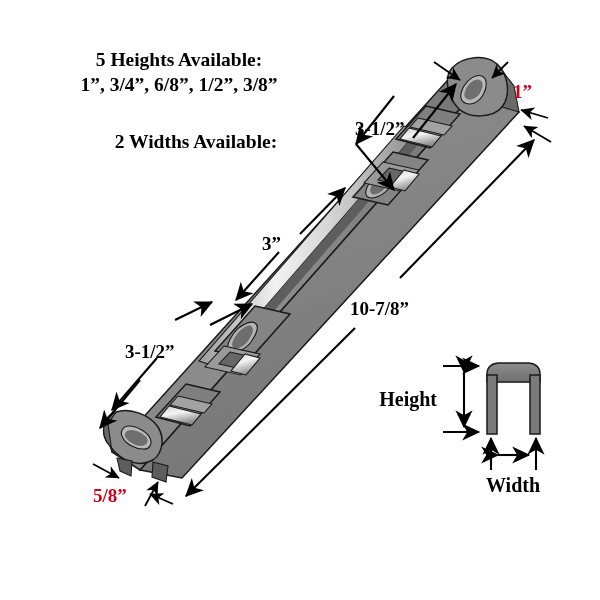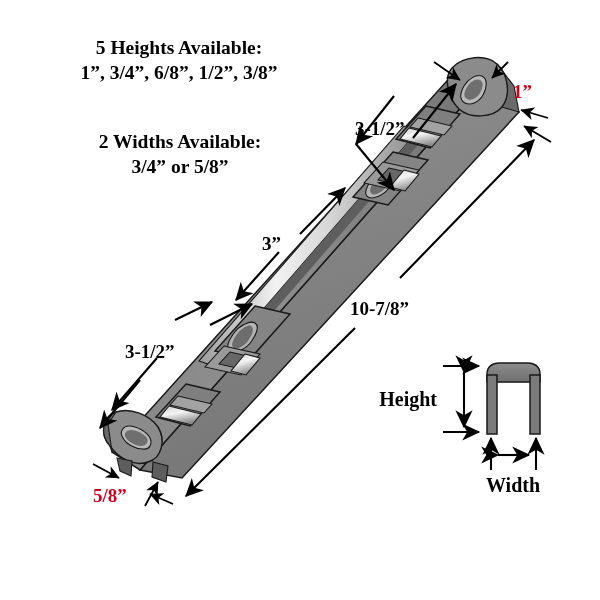--- a/index.html
+++ b/index.html
@@ -29,26 +29,26 @@
     position: absolute;
     font-family: "Liberation Serif", "DejaVu Serif", serif;
     font-weight: bold;
     color: #000000;
     text-align: center;
     line-height: 1.28;
     white-space: nowrap;
   }
   #heights-block {
     left: 54px;
-    top: 36px;
+    top: 48px;
     width: 250px;
     font-size: 19.5px;
   }
   #widths-block {
-    left: 60px;
+    left: 76px;
     top: 130px;
     width: 240px;
     font-size: 19.5px;
   }
   .spec-line { display: block; }
   .dim-label {
     font-family: "Liberation Serif", "DejaVu Serif", serif;
     font-weight: bold;
     font-size: 19px;
     fill: #000000;
@@ -71,21 +71,20 @@
 
 <div id="stage">
 
   <div class="spec-block" id="heights-block">
     <span class="spec-line">5 Heights Available:</span>
     <span class="spec-line">1”, 3/4”, 6/8”, 1/2”, 3/8”</span>
   </div>
 
   <div class="spec-block" id="widths-block">
     <span class="spec-line">2 Widths Available:</span>
-    <span class="spec-line">3/4” or 5/8”</span>
   </div>
 
   <svg id="diagram-svg" viewBox="0 0 600 600">
     <defs>
       <marker id="arrowSolid" markerWidth="9" markerHeight="9" refX="8" refY="4.5" orient="auto" markerUnits="strokeWidth">
         <path d="M0,0.4 L8.6,4.5 L0,8.6 L2.4,4.5 Z" fill="#000000"></path>
       </marker>
       <marker id="arrowSolidSm" markerWidth="8" markerHeight="8" refX="7.2" refY="4" orient="auto" markerUnits="strokeWidth">
         <path d="M0,0.4 L7.6,4 L0,7.6 L2.1,4 Z" fill="#000000"></path>
       </marker>

